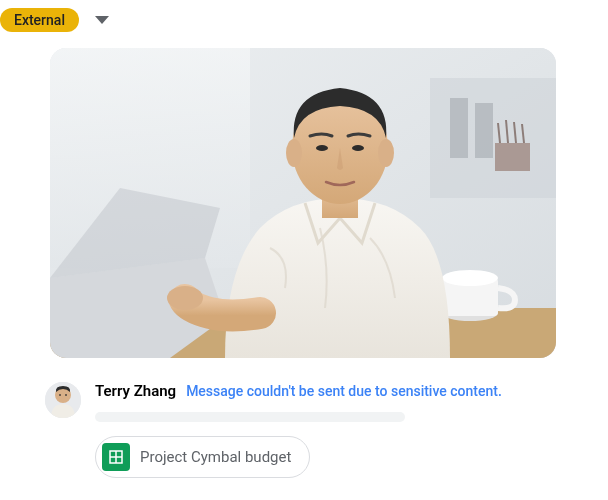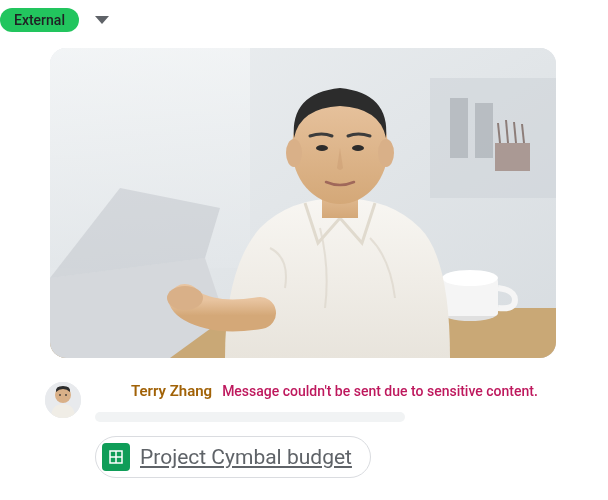--- a/index.html
+++ b/index.html
@@ -19,21 +19,21 @@
       align-items: center;
       gap: 12px;
       padding: 8px 0 16px 0;
     }
     .team-title {
       font-size: 22px;
       font-weight: 400;
       color: #202124;
     }
     .external-badge {
-      background: #22c55e;
+      background: #eab308;
       color: #202124;
       font-size: 14px;
       font-weight: 500;
       padding: 4px 14px;
       border-radius: 14px;
     }
     .chevron-down {
       width: 0;
       height: 0;
       border-left: 7px solid transparent;
@@ -77,27 +77,26 @@
       flex: 1;
     }
     .sender-line {
       display: flex;
       align-items: baseline;
       gap: 10px;
     }
     .sender-name {
       font-size: 15px;
       font-weight: 600;
-      color: #a16207;
-      margin-left: 36px;
+      color: #000000;
     }
     .error-message {
       font-size: 14px;
       font-weight: 500;
-      color: #be185d;
+      color: #3b82f6;
     }
     .message-bar {
       width: 310px;
       height: 10px;
       background: #f1f3f4;
       border-radius: 5px;
       margin-top: 12px;
     }
     .attachment-chip {
       display: inline-flex;
@@ -116,23 +115,22 @@
       display: flex;
       align-items: center;
       justify-content: center;
       flex-shrink: 0;
     }
     .sheets-icon svg {
       width: 16px;
       height: 16px;
     }
     .attachment-label {
-      font-size: 21px;
+      font-size: 15px;
       color: #5f6368;
-      text-decoration: underline;
     }
   </style>
 </head>
 <body>
 
 <div class="header">
   <span class="external-badge">External</span>
   <span class="chevron-down"></span>
 </div>
 

